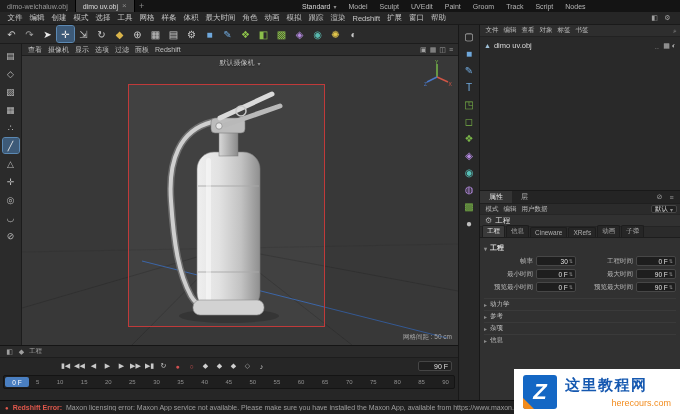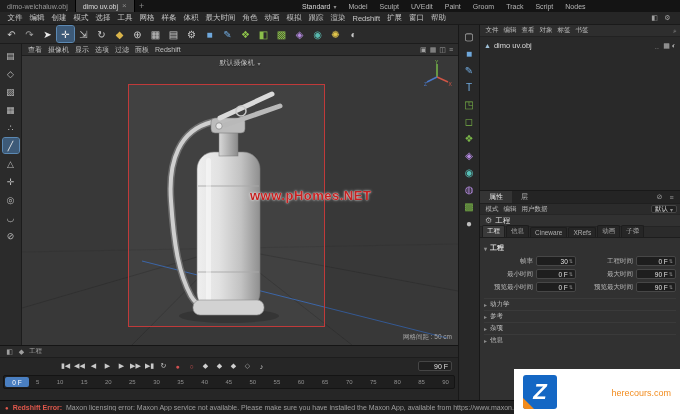--- a/index.html
+++ b/index.html
@@ -284,21 +284,20 @@
     <div class="axis-gizmo">
       <svg width="28" height="28" viewBox="0 0 28 28">
         <line x1="13" y1="17" x2="13" y2="4" stroke="#7bc24a" stroke-width="1.4"></line>
         <line x1="13" y1="17" x2="24" y2="22" stroke="#d05545" stroke-width="1.4"></line>
         <line x1="13" y1="17" x2="3" y2="22" stroke="#4a78c9" stroke-width="1.4"></line>
         <text x="11" y="3.5" font-size="5" fill="#7bc24a">Y</text>
         <text x="24.5" y="26" font-size="5" fill="#d05545">X</text>
         <text x="0" y="26" font-size="5" fill="#4a78c9">Z</text>
       </svg>
     </div>
-    <div class="watermark">www.pHomes.NET</div>
     <div class="grid-spacing">网格间距 : 50 cm</div>
   </div>
 
   <div class="palette">
 
   <span class="pal-icon" style="color: rgb(192, 192, 192);">▢</span>
       <span class="pal-icon" style="color: rgb(111, 168, 220);">■</span>
       <span class="pal-icon" style="color: rgb(111, 168, 220);">✎</span>
       <span class="pal-icon" style="color: rgb(111, 168, 220);">T</span>
       <span class="pal-icon" style="color: rgb(122, 182, 72);">◳</span>
@@ -509,17 +508,18 @@
 
   <div class="statusbar">
     <span class="err-icon">●</span>
     <span class="err-prefix">Redshift Error:</span>
     <span class="err-msg">Maxon licensing error: Maxon App service not available. Please make sure you have installed the Maxon App, available from https://www.maxon.net/en/try (4)</span>
   </div>
 
   <div class="brand">
     <div class="brand-mark">Z</div>
     <div class="brand-text">
+      <span class="brand-title">这里教程网</span>
       <span class="brand-url">herecours.com</span>
     </div>
   </div>
 
 </div>
 
 </body></html>

